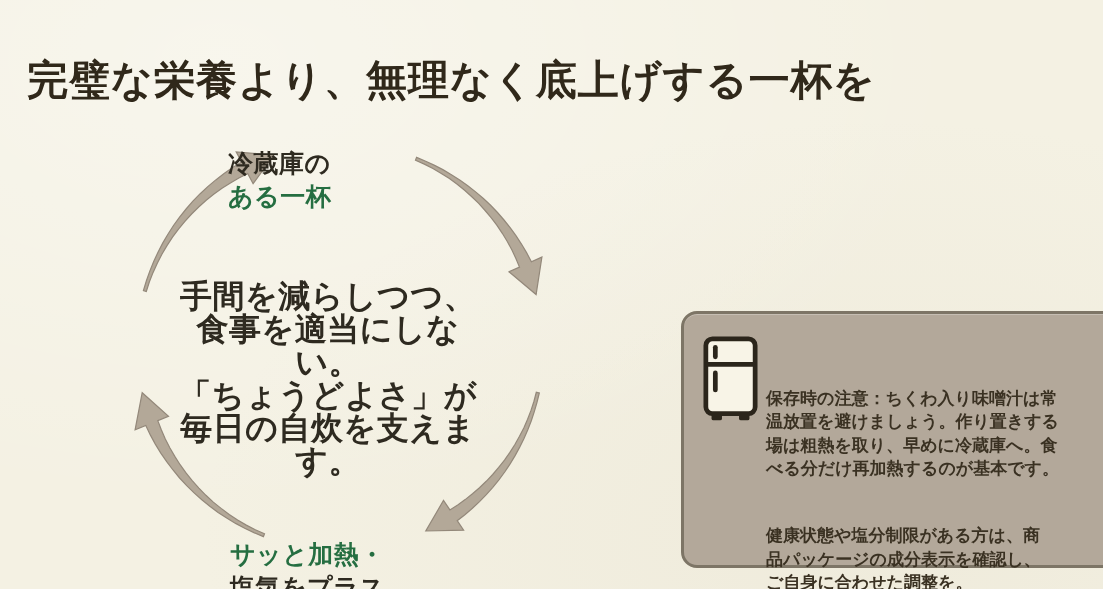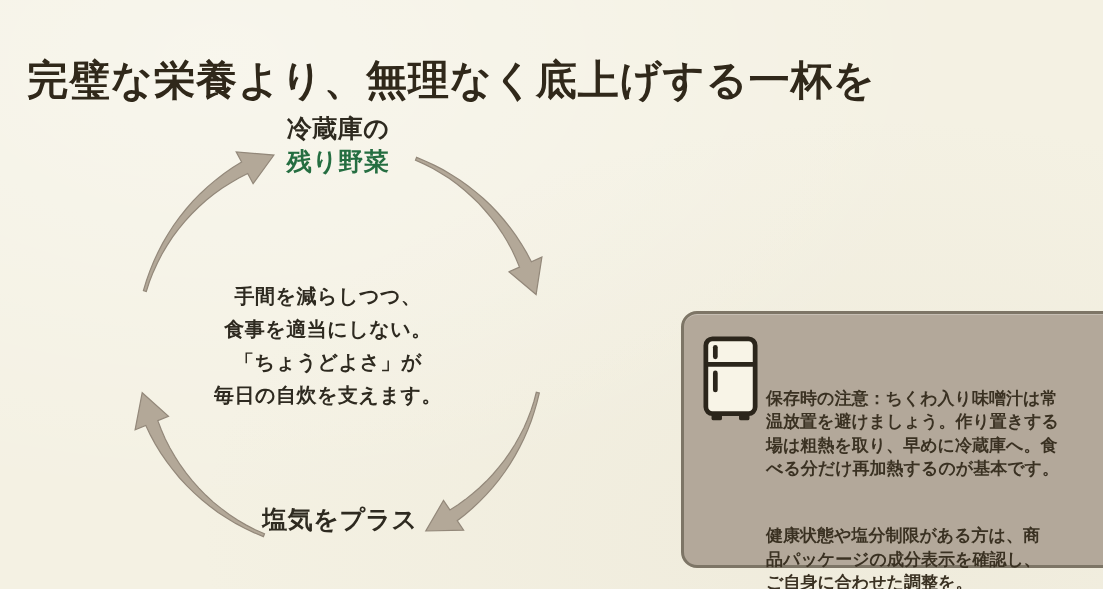--- a/index.html
+++ b/index.html
@@ -18,28 +18,29 @@
   }
   .title{
     position:absolute;left:27px;top:26px;
     font-family:"Liberation Serif","DejaVu Serif",serif;
     font-weight:700;font-size:41px;letter-spacing:1px;
     color:var(--title,#30281a);
     white-space:nowrap;
   }
   #arrow-layer{position:absolute;left:0;top:0;width:1103px;height:589px;}
   .node{
-    position:absolute;text-align:center;
+    position:absolute;text-align:left;
     font-weight:700;font-size:25px;line-height:33px;letter-spacing:.5px;
     color:var(--ink,#2e2a20);
+    margin-top:35px;
   }
   .node .green{color:var(--green,#256e41);}
   .center-text{
     position:absolute;left:168px;top:280px;width:320px;
-    text-align:center;font-weight:700;font-size:20px;line-height:33px;
+    text-align:center;font-weight:700;font-size:32px;line-height:33px;
     letter-spacing:.5px;color:var(--ink,#2e2a20);
     white-space:pre-line;
   }
   .infobox{
     position:absolute;left:681px;top:311px;width:452px;height:257px;
     box-sizing:border-box;
     background:var(--boxbg,#b3a89a);
     border:3px solid var(--boxborder,#7d7566);
     border-radius:16px;
     box-shadow:inset 0 1px 0 rgba(255,255,255,.25);
@@ -63,25 +64,26 @@
 
   <svg id="arrow-layer" viewBox="0 0 1103 589">
       <path d="M143.4,290.6L146.4,280.8L149.8,271.1L153.7,261.6L158.0,252.2L162.7,243.1L167.9,234.2L173.5,225.5L179.6,217.1L186.1,209.0L192.9,201.2L200.2,193.7L207.8,186.6L215.8,179.9L224.1,173.5L232.7,167.6L241.6,162.0L236.2,151.9L273.9,155.1L253.1,183.7L247.7,173.5L238.9,178.0L230.4,182.9L222.0,188.3L214.0,194.1L206.2,200.3L198.7,207.0L191.6,214.0L184.9,221.4L178.5,229.1L172.5,237.2L167.0,245.6L161.9,254.3L157.3,263.2L153.1,272.4L149.4,281.8L146.3,291.5Z" fill="#b3a898" stroke="#93887a" stroke-width="1.2"></path>
       <path d="M416.6,157.4L425.7,161.2L434.6,165.4L443.3,169.9L451.8,174.9L460.1,180.2L468.1,186.0L475.9,192.1L483.4,198.5L490.6,205.3L497.5,212.5L504.0,220.0L510.3,227.8L516.1,235.9L521.6,244.3L526.7,252.9L531.4,261.8L541.9,257.1L536.1,294.5L509.0,271.8L519.5,267.1L515.9,258.4L511.8,249.8L507.3,241.5L502.3,233.3L497.0,225.4L491.3,217.8L485.1,210.5L478.7,203.4L471.8,196.7L464.6,190.3L457.2,184.3L449.4,178.6L441.3,173.4L432.9,168.5L424.3,164.1L415.5,160.2Z" fill="#b3a898" stroke="#93887a" stroke-width="1.2"></path>
       <path d="M539.3,393.0L537.0,402.3L534.3,411.6L531.3,420.7L527.8,429.7L524.0,438.5L519.7,447.1L515.1,455.6L510.1,463.9L504.7,472.0L498.9,479.8L492.8,487.3L486.3,494.6L479.5,501.6L472.4,508.3L464.9,514.7L457.2,520.7L463.6,530.2L425.8,531.0L443.5,500.4L449.9,509.9L457.7,504.9L465.2,499.6L472.5,493.8L479.5,487.7L486.2,481.3L492.7,474.5L498.7,467.4L504.5,460.1L509.9,452.4L514.9,444.5L519.5,436.3L523.8,427.9L527.6,419.2L531.0,410.4L533.9,401.5L536.3,392.3Z" fill="#b3a898" stroke="#93887a" stroke-width="1.2"></path>
       <path d="M263.4,536.6L253.9,532.6L244.7,528.2L235.6,523.4L226.7,518.1L218.1,512.4L209.8,506.3L201.8,499.8L194.1,492.9L186.7,485.7L179.6,478.0L173.0,470.0L166.7,461.7L160.8,453.1L155.3,444.1L150.3,434.9L145.8,425.5L135.1,429.8L142.2,392.7L168.5,416.3L157.8,420.6L161.3,429.8L165.3,438.9L169.8,447.7L174.8,456.4L180.1,464.7L186.0,472.9L192.2,480.7L198.9,488.1L205.9,495.3L213.3,502.1L221.1,508.4L229.2,514.4L237.6,520.0L246.3,525.1L255.3,529.7L264.5,533.8Z" fill="#b3a898" stroke="#93887a" stroke-width="1.2"></path>
     </svg>
 
   <div class="node" style="left:228px;top:112px;width:220px">
     <div><span>冷蔵庫の</span></div>
-    <div><span class="green">残り野菜</span></div>
+    <div><span class="green">ある一杯</span></div>
   </div>
 
 
   <div class="node" style="left:230px;top:503px;width:220px">
+    <div><span class="green">サッと加熱・</span></div>
     <div><span>塩気をプラス</span></div>
   </div>
 
   <div class="node" style="left:28px;top:309px;width:200px">
   </div>
 
   <div class="center-text">手間を減らしつつ、
 食事を適当にしない。
 「ちょうどよさ」が
 毎日の自炊を支えます。</div>

